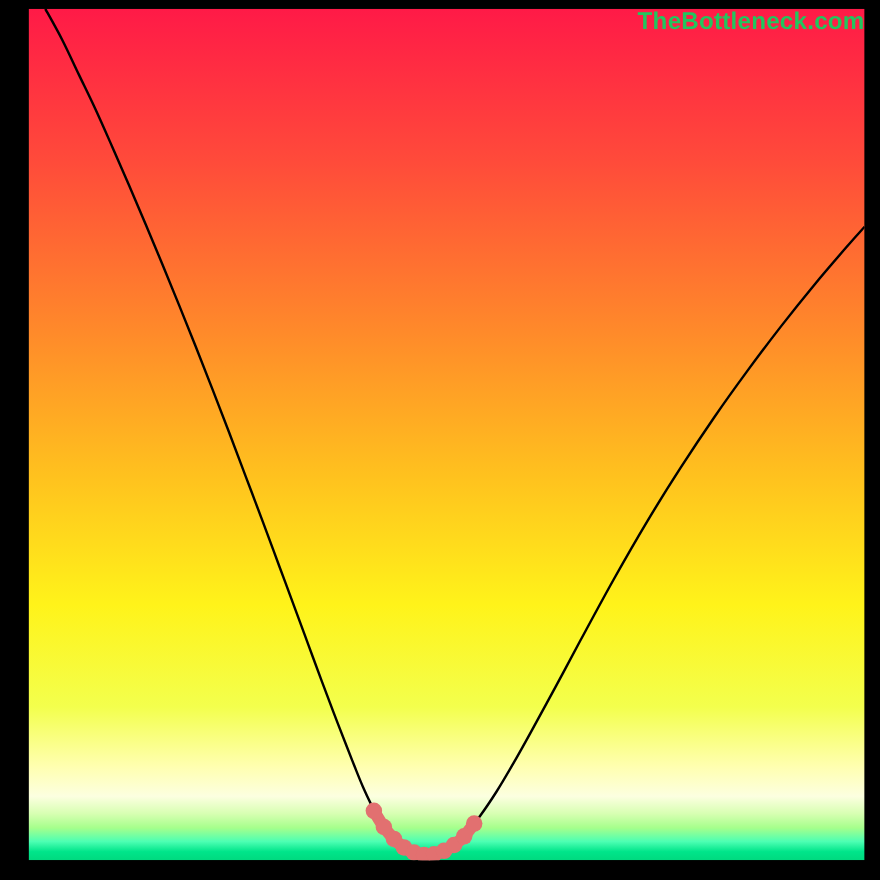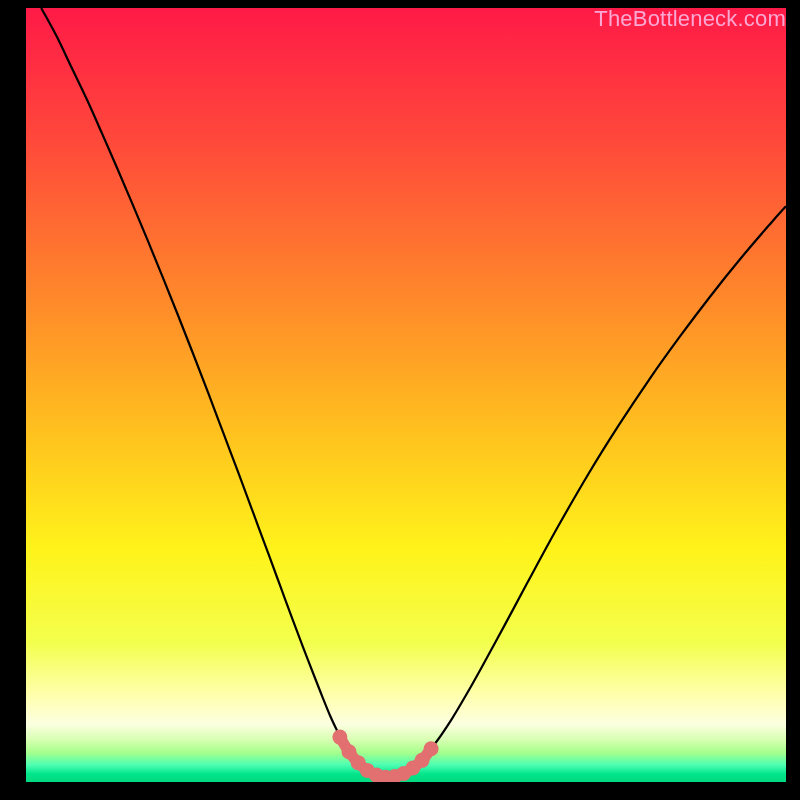--- a/index.html
+++ b/index.html
@@ -22,22 +22,22 @@
     left: 26px;
     top: 8px;
     width: 760px;
     height: 774px;
   }
   .watermark {
     position: absolute;
     top: 6px;
     right: 14px;
     font-size: 22px;
-    font-weight: 400;
-    color: #f9a8d4;
+    font-weight: 700;
+    color: #22c55e;
     letter-spacing: 0.2px;
     user-select: none;
   }
 </style>
 </head>
 <body>
 
 <div class="frame">
   <svg class="plot" viewBox="0 0 760 774" preserveAspectRatio="none">
     <defs>

